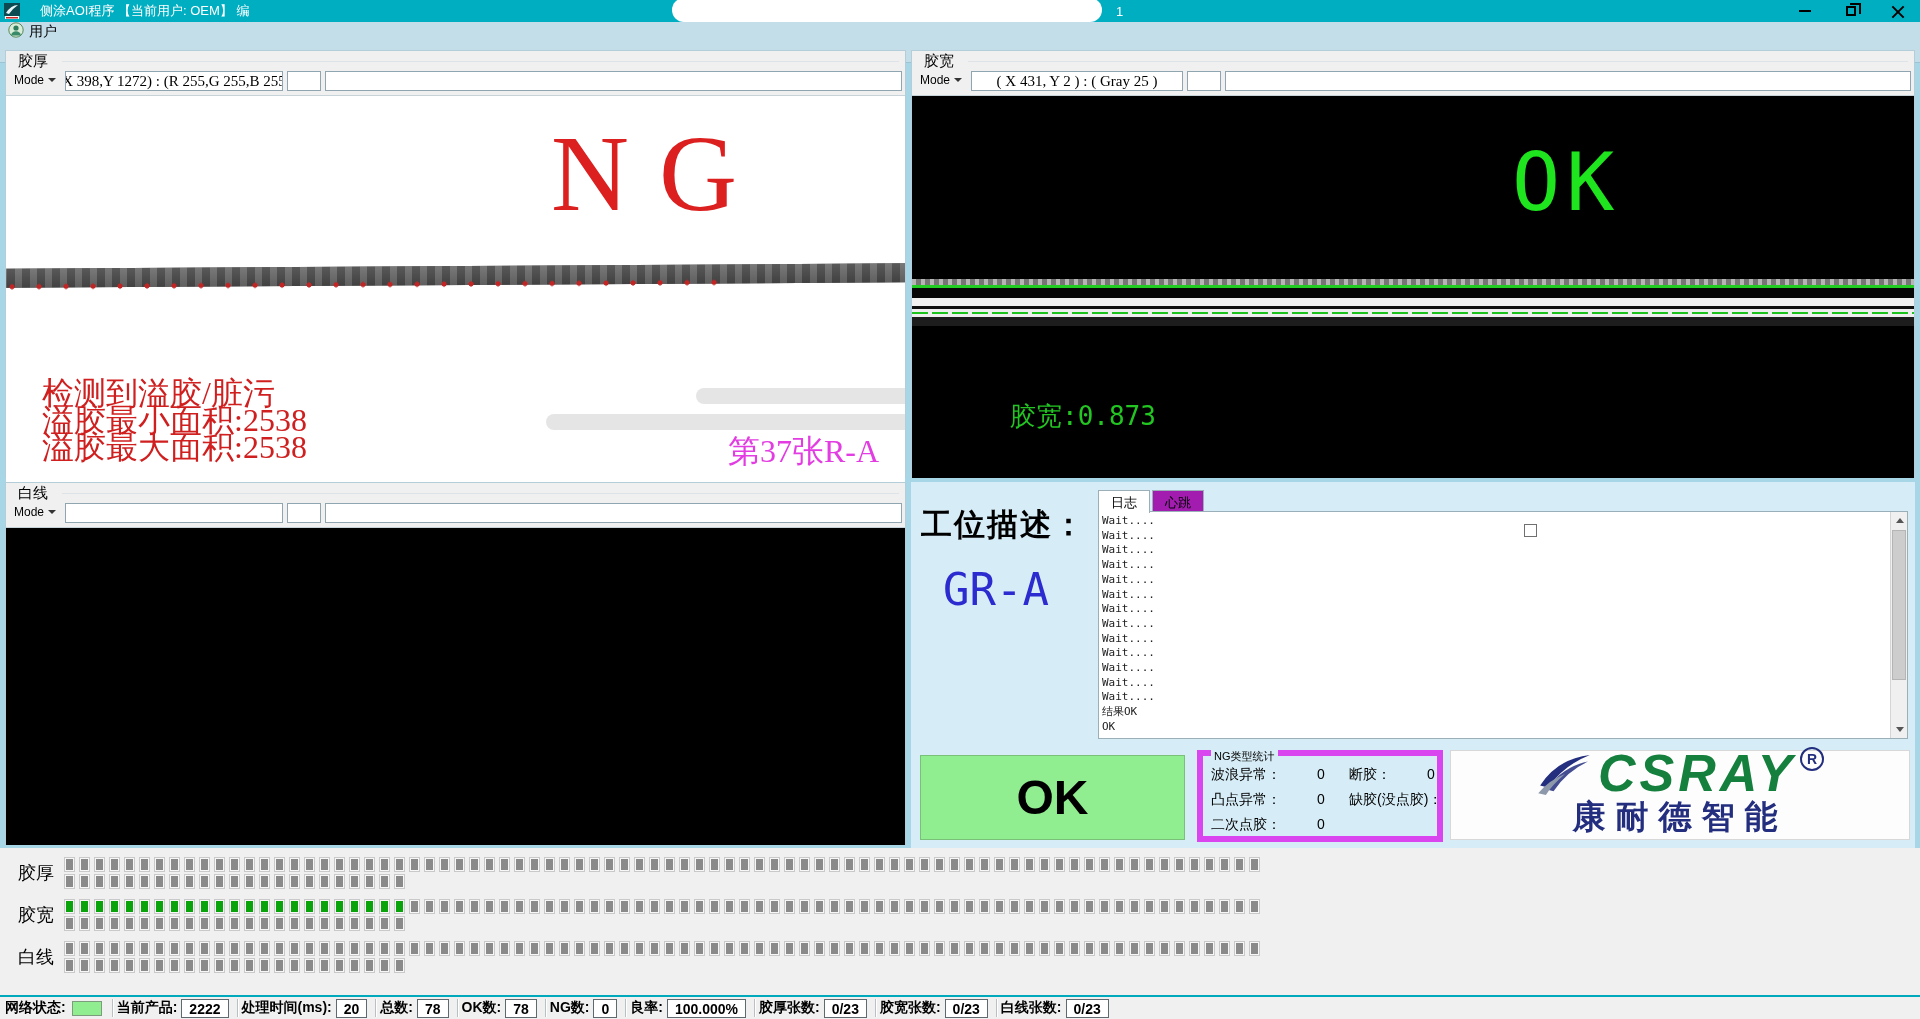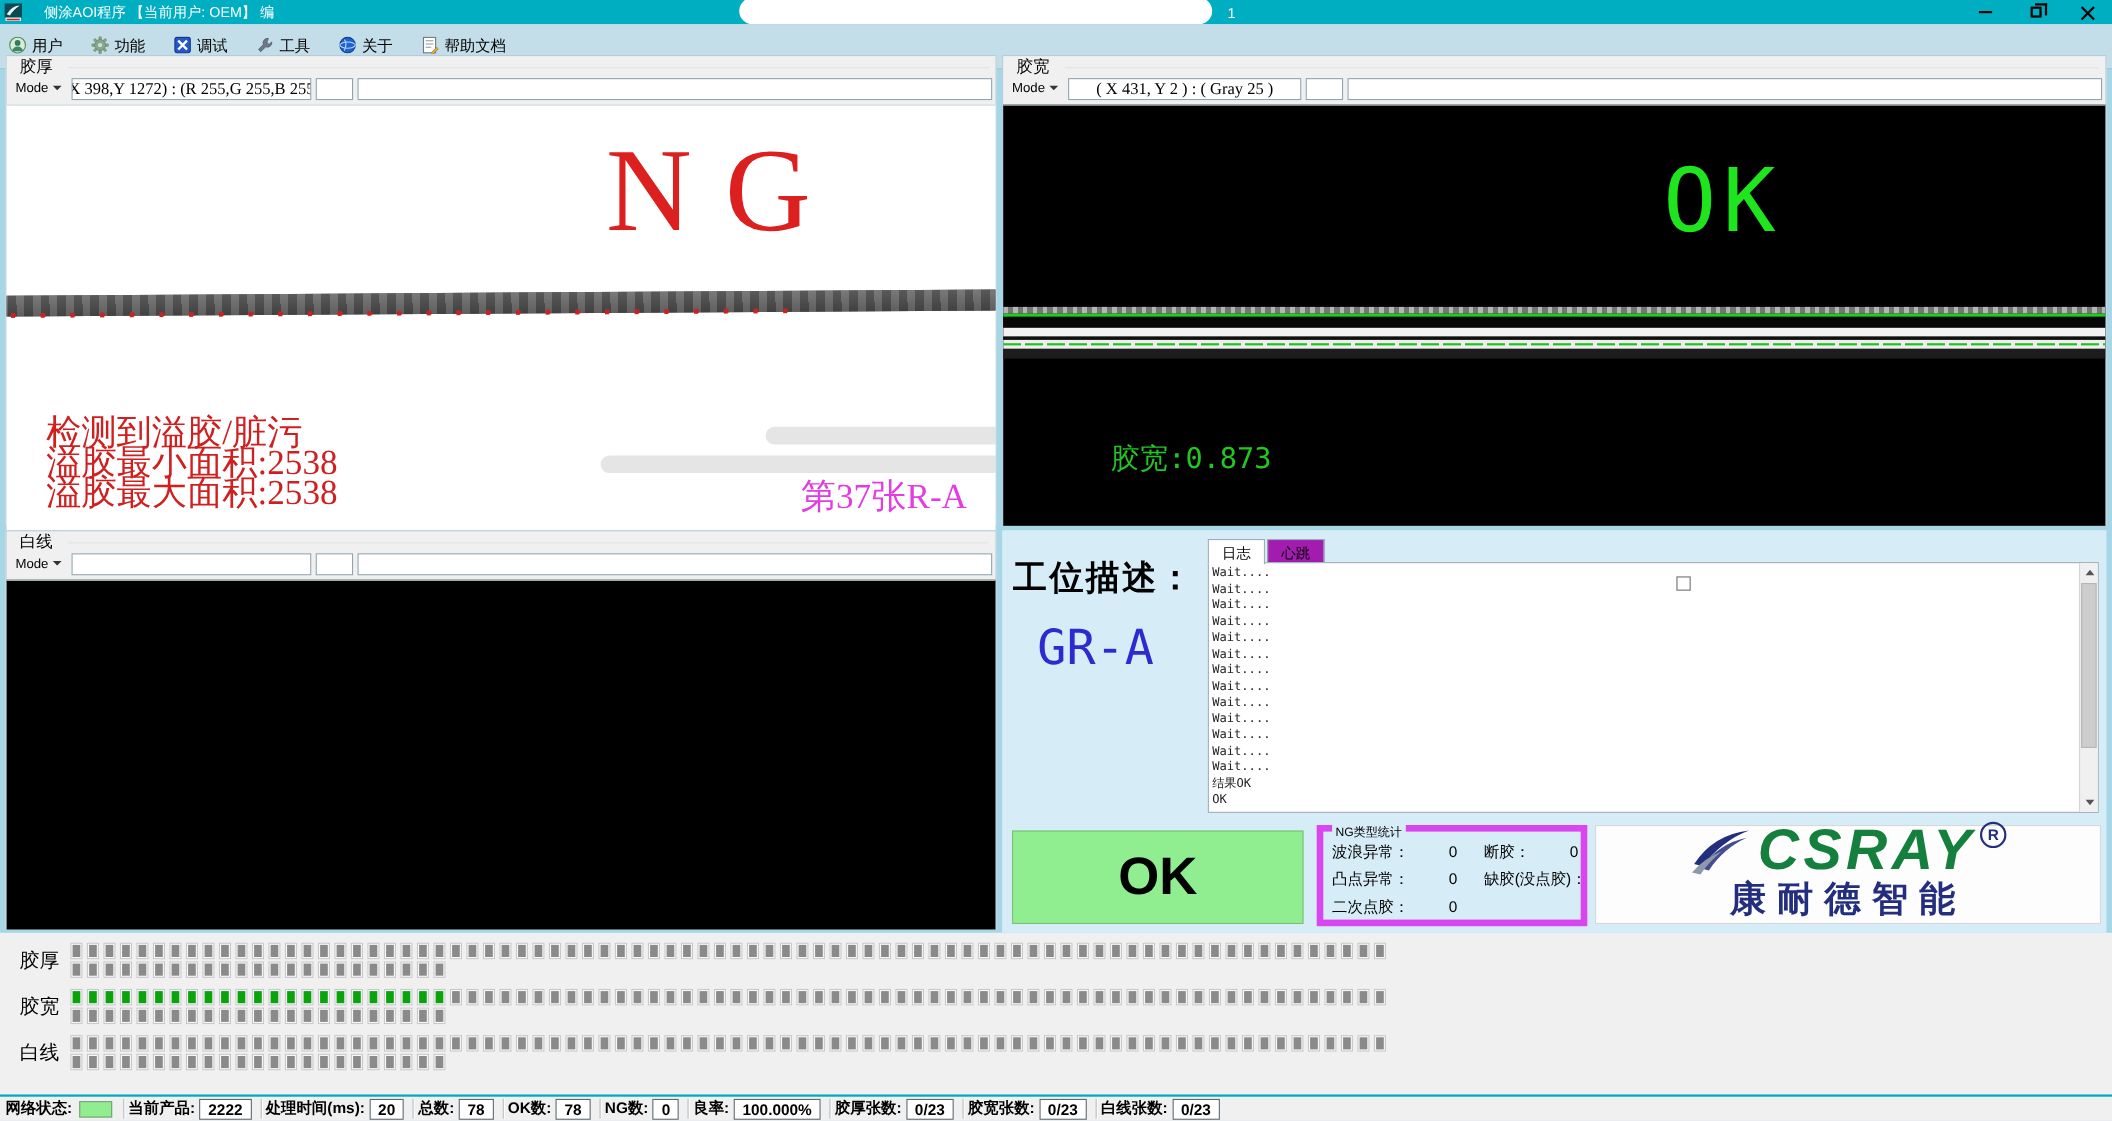--- a/index.html
+++ b/index.html
@@ -16,21 +16,21 @@
   .win-btn { width:46px; height:22px; display:flex; align-items:center; justify-content:center; }
   .glyph-min { width:12px; height:2px; background:#000; }
   .glyph-restore { width:10px; height:10px; border:2px solid #000; position:relative; background:transparent; }
   .glyph-restore::before { content:""; position:absolute; left:2px; top:-5px; width:9px; height:9px; border:2px solid #000; border-left:none; border-bottom:none; }
   .glyph-close { position:relative; width:13px; height:13px; }
   .glyph-close::before,.glyph-close::after { content:""; position:absolute; left:6px; top:-1px; width:2px; height:16px; background:#000; }
   .glyph-close::before { transform:rotate(45deg); }
   .glyph-close::after { transform:rotate(-45deg); }
 
   
-  .menubar { position:absolute; left:0; top:22px; width:1920px; height:41px; background:#c3dde9; border-bottom:1px solid #9cc3d4; display:flex; padding-left:8px; gap:26px; }
+  .menubar { position:absolute; left:0; top:22px; width:1920px; height:41px; background:#c3dde9; border-bottom:1px solid #9cc3d4; display:flex; padding-left:8px; gap:26px;flex-direction:column; }
   .menu-item { display:flex; align-items:center; gap:5px; font-size:14px; cursor:default; }
   .menu-item svg { width:16px; height:16px; }
 
   
   .panel { position:absolute; background:#f0f0f0; border:1px solid #b3cdd9; }
   .panel-label { height:20px; padding-left:12px; font-size:15px; line-height:20px; position:relative; }
   .panel-label::after { content:""; position:absolute; left:56px; right:6px; top:10px; height:1px; background:#dde3e6; }
   .panel-toolbar { height:24px; display:flex; align-items:flex-start; padding:0 3px; gap:4px; }
   .mode-btn { display:flex; align-items:center; gap:4px; font-size:12px; padding:2px 5px; }
   .mode-caret { width:0; height:0; border-left:4px solid transparent; border-right:4px solid transparent; border-top:4px solid #333; }

